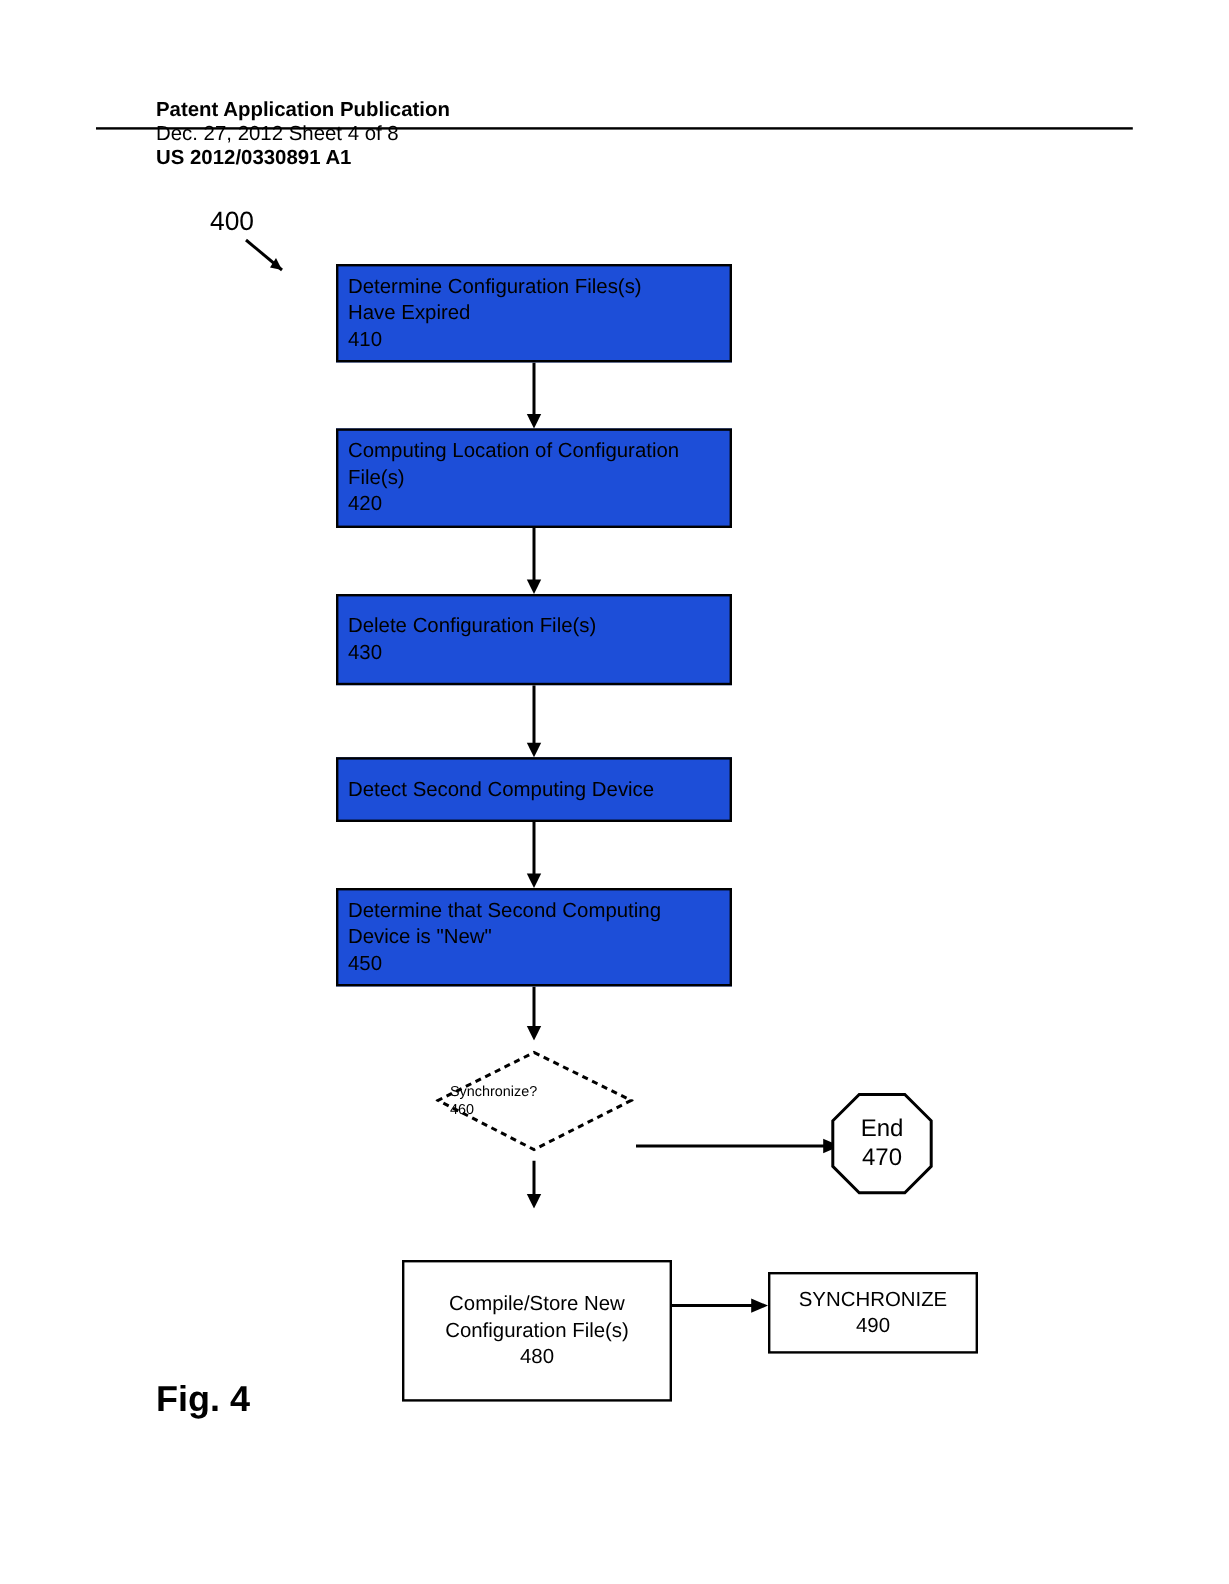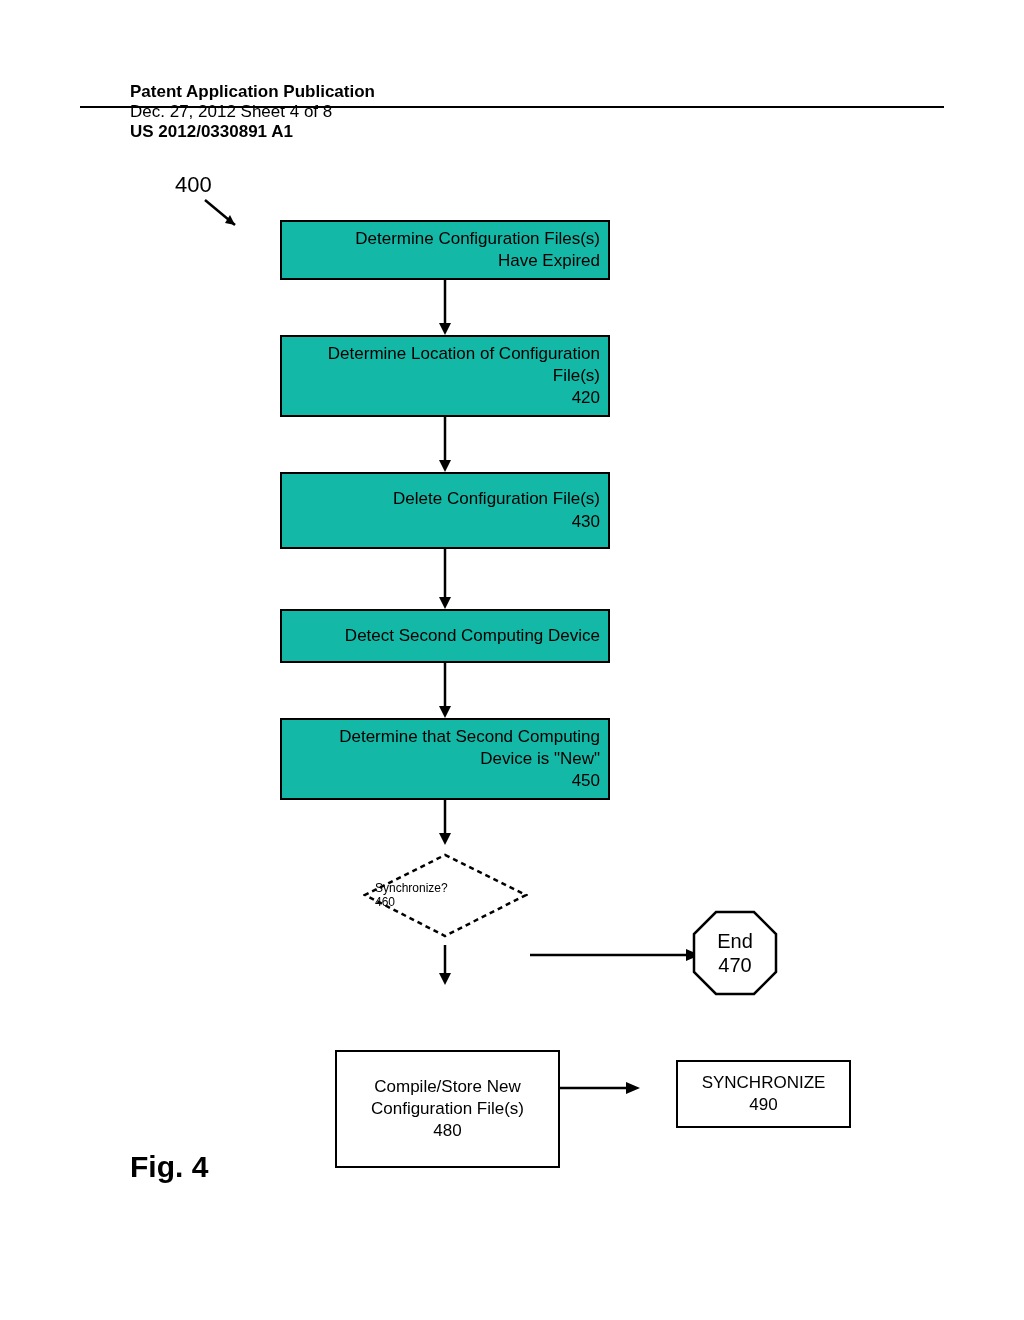--- a/index.html
+++ b/index.html
@@ -43,25 +43,25 @@
       left: 200px;
     }
     .flow-container {
       position: absolute;
       top: 220px;
       left: 280px;
       width: 330px;
     }
     .box {
       border: 2.5px solid black;
-      text-align: right;
+      text-align: left;
       padding: 6px 8px;
       font-size: 17px;
       line-height: 1.3;
-      background: #14b8a6;
+      background: #1d4ed8;
     }
     .diamond-wrapper {
       position: relative;
       height: 100px;
       display: flex;
       align-items: center;
       justify-content: center;
     }
     .diamond {
       width: 165px;
@@ -101,21 +101,21 @@
     }
     .end-text {
       position: absolute;
       text-align: center;
       font-size: 20px;
       line-height: 1.2;
     }
     .sync-box {
       position: absolute;
       top: 1060px;
-      left: 676px;
+      left: 640px;
       width: 175px;
       border: 2.5px solid black;
       text-align: center;
       padding: 10px 6px;
       font-size: 17px;
       line-height: 1.3;
     }
     .fig-label {
       position: absolute;
       top: 1150px;
@@ -155,31 +155,32 @@
     <line x1="5" y1="5" x2="35" y2="30" stroke="black" stroke-width="2.5"></line>
     <polygon points="35,30 25,28 30,20" fill="black"></polygon>
   </svg>
 </div>
 
 <div class="flow-container">
 
   <div class="box">
     <div>Determine Configuration Files(s)</div>
     <div>Have Expired</div>
+    <div>410</div>
   </div>
 
   <div class="connector">
     <svg width="20" height="55">
       <line x1="10" y1="0" x2="10" y2="45" stroke="black" stroke-width="2.5"></line>
       <polygon points="10,55 4,43 16,43" fill="black"></polygon>
     </svg>
   </div>
 
   <div class="box">
-    <div>Determine Location of Configuration</div>
+    <div>Computing Location of Configuration</div>
     <div>File(s)</div>
     <div>420</div>
   </div>
 
   <div class="connector">
     <svg width="20" height="55">
       <line x1="10" y1="0" x2="10" y2="45" stroke="black" stroke-width="2.5"></line>
       <polygon points="10,55 4,43 16,43" fill="black"></polygon>
     </svg>
   </div>

